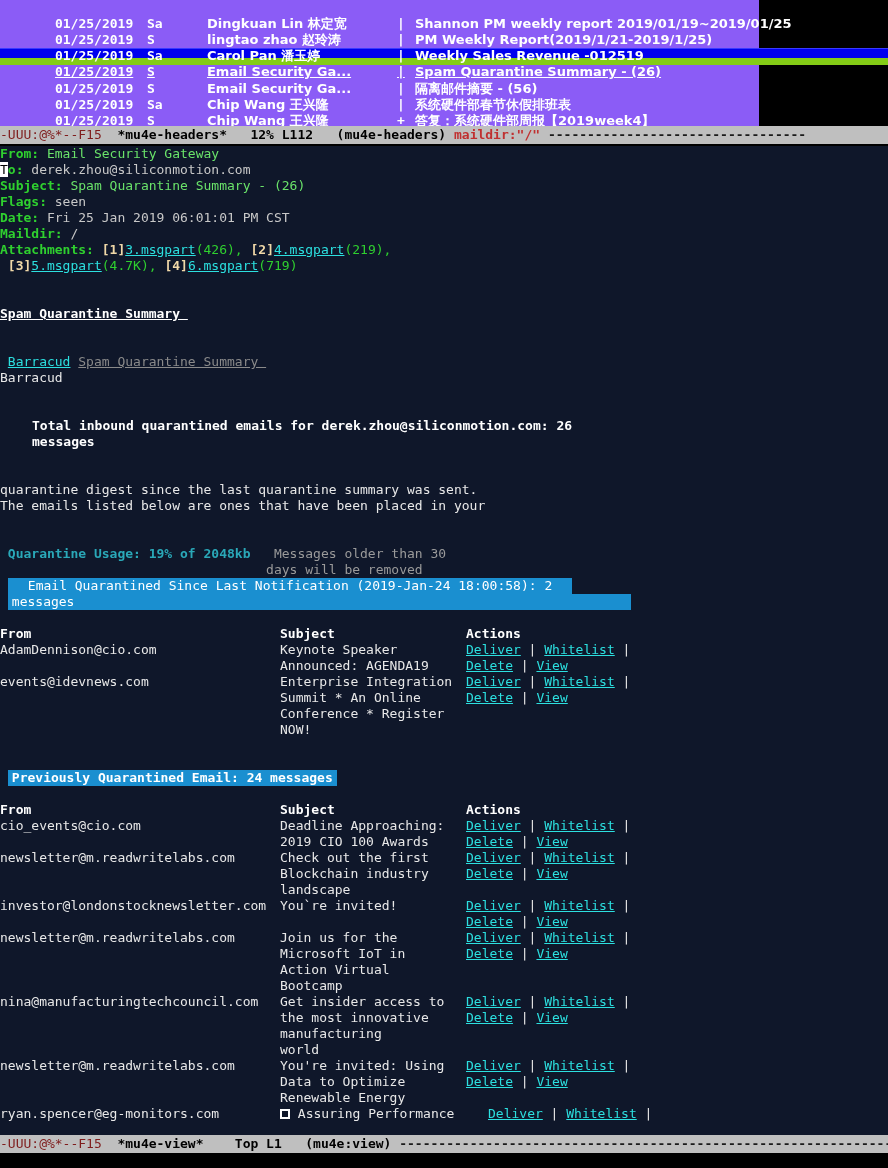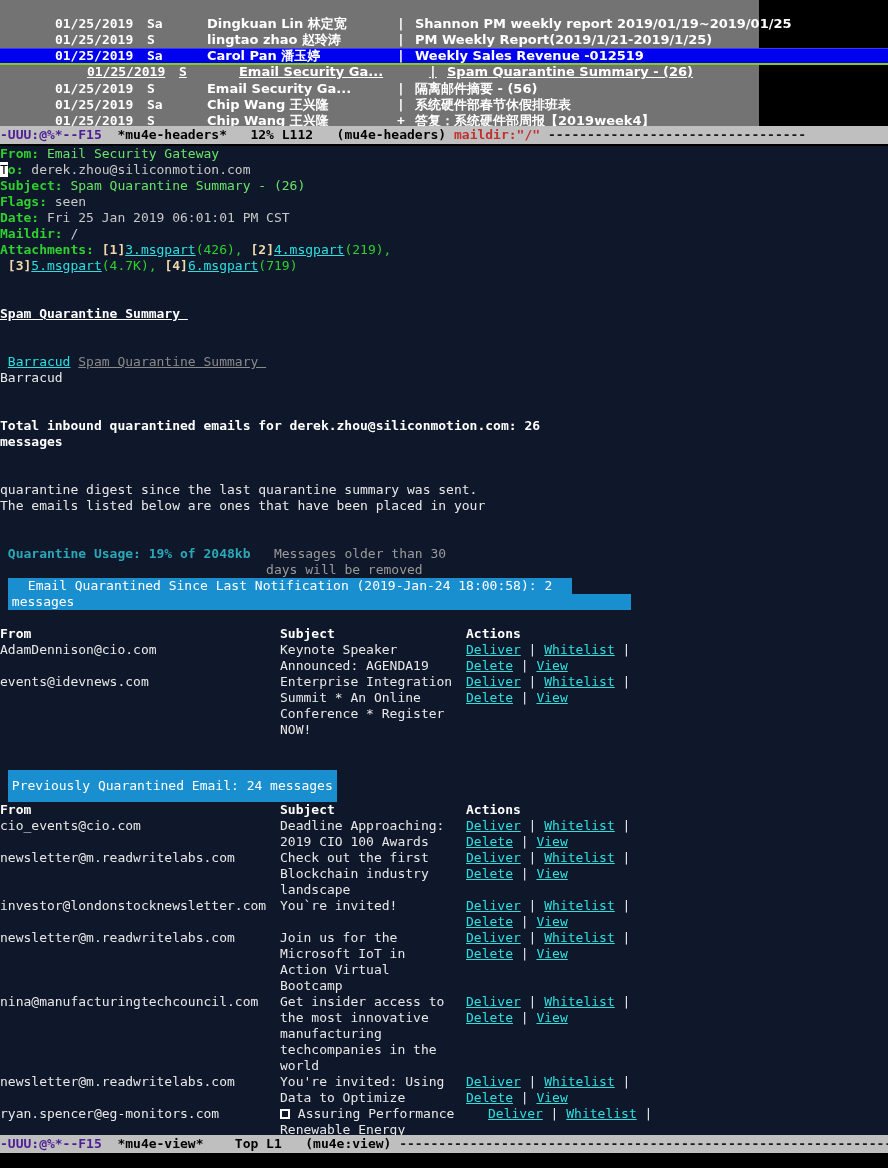--- a/index.html
+++ b/index.html
@@ -11,46 +11,46 @@
     font-family: "DejaVu Sans Mono", "Liberation Mono", monospace;
     font-size: 13px;
     line-height: 16px;
     color: #ffffff;
     overflow: hidden;
     position: relative;
   }
   .screen { position: relative; width: 888px; height: 1168px; }
 
   
-  .hdr-buffer { position: absolute; top: 0; left: 0; width: 759px; height: 126px; background:#737373; }
+  .hdr-buffer { position: absolute; top: 0; left: 0; width: 759px; height: 126px; background:#8b5cf6; }
   .hdr-row {
     height: 16px; line-height: 16px; white-space: pre;
     font-weight: bold; letter-spacing: 0px;
   }
   .hdr-row.sel {
     background: #0000ee; color: #ffffff; width: 888px;
     border-top: 1px solid #3a3aff;
-    border-bottom: 2px solid #84cc16;
-    box-sizing: border-box; height: 17px; line-height: 15px; padding-left: 32px;
+    border-bottom: 7px solid #84cc16;
+    box-sizing: border-box; height: 17px; line-height: 15px;
   }
   .hdr-row.sel .c { text-decoration: underline; }
   .col-date { display:inline-block; width: 100px; padding-left: 8px; box-sizing: border-box; }
   .col-flag { display:inline-block; width: 60px; }
   .col-from { display:inline-block; width: 190px; }
   .col-sep  { display:inline-block; width: 18px; }
   .col-subj { display:inline-block; }
   .cjk { font-family: "DejaVu Sans", sans-serif; }
 
   
   .modeline {
     position:absolute; left:0; width:888px; height:18px; line-height:18px;
     background: #bfbfbf; color:#000000; white-space: pre; font-weight:bold;
     font-size:13px; overflow:hidden;
   }
-  .modeline .dim { color:#4c1d95; font-weight:bold;text-align:right; }
+  .modeline .dim { color:#7f1d1d; font-weight:normal;text-align:right; }
   .modeline .maildir { color:#c03030; }
   .modeline .dashes { color:#1a1a1a; }
   #modeline-top { top: 126px; }
   #modeline-bottom { top: 1135px; }
 
   
   .view-buffer {
     position:absolute; top: 146px; left:0; width:888px; height: 989px;
     background:#0f172a; overflow:hidden;
   }
@@ -61,21 +61,21 @@
   .fld-val-dim { color:#c8c8c8; }
   .idx { color:#f0d8a8; font-weight:bold; }
   .att-link { color:#2ce0e0; text-decoration: underline; }
   .att-size { color:#2fd02f; }
   .cursor { background:#ffffff; color:#000000; }
 
   .doc-title { color:#ffffff; font-weight:bold; text-decoration: underline; }
   .lnk { color:#2ce0e0; text-decoration: underline; }
   .lnk-visited { color:#8a8a8a; text-decoration: underline; }
   .plain { color:#e8e8e8; }
-  .bold-white { color:#ffffff; font-weight:bold; }
+  .bold-white { color:#ffffff; font-weight:bold;padding-left:32px; }
   .teal { color:#2aa8b8; font-weight:bold; }
   .gray { color:#9a9a9a; }
   .hl-bar { background:#1a8fd0; color:#ffffff; display:inline-block; }
 
   .tbl-head { color:#ffffff; font-weight:bold; }
   .checkbox-glyph {
     display:inline-block; width:10px; height:10px;
     border:2px solid #ffffff; vertical-align:-1px; box-sizing:border-box;
   }
 
@@ -180,21 +180,21 @@
     <div class="line"><span class="pos-from plain"></span><span class="pos-subj plain">Announced: AGENDA19</span><span class="lnk">Delete</span><span class="plain"> | </span><span class="lnk">View</span></div>
 
     <div class="line"><span class="pos-from plain">events@idevnews.com</span><span class="pos-subj plain">Enterprise Integration</span><span class="lnk">Deliver</span><span class="plain"> | </span><span class="lnk">Whitelist</span><span class="plain"> |</span></div>
     <div class="line"><span class="pos-from plain"></span><span class="pos-subj plain">Summit * An Online</span><span class="lnk">Delete</span><span class="plain"> | </span><span class="lnk">View</span></div>
     <div class="line"><span class="pos-from plain"></span><span class="pos-subj plain">Conference * Register</span></div>
     <div class="line"><span class="pos-from plain"></span><span class="pos-subj plain">NOW!</span></div>
 
     <div class="line">&nbsp;</div>
     <div class="line">&nbsp;</div>
 
-    <div class="line"> <span class="hl-bar" style="padding:8px 4px;">Previously Quarantined Email: 24 messages</span></div>
+    <div class="line"> <span class="hl-bar" style="padding:0 4px;font-weight:bold;">Previously Quarantined Email: 24 messages</span></div>
 
     <div class="line">&nbsp;</div>
 
     <div class="line"><span class="pos-from tbl-head">From</span><span class="pos-subj tbl-head">Subject</span><span class="tbl-head">Actions</span></div>
 
     <div class="line"><span class="pos-from plain">cio_events@cio.com</span><span class="pos-subj plain">Deadline Approaching:</span><span class="lnk">Deliver</span><span class="plain"> | </span><span class="lnk">Whitelist</span><span class="plain"> |</span></div>
     <div class="line"><span class="pos-from plain"></span><span class="pos-subj plain">2019 CIO 100 Awards</span><span class="lnk">Delete</span><span class="plain"> | </span><span class="lnk">View</span></div>
 
     <div class="line"><span class="pos-from plain">newsletter@m.readwritelabs.com</span><span class="pos-subj plain">Check out the first</span><span class="lnk">Deliver</span><span class="plain"> | </span><span class="lnk">Whitelist</span><span class="plain"> |</span></div>
     <div class="line"><span class="pos-from plain"></span><span class="pos-subj plain">Blockchain industry</span><span class="lnk">Delete</span><span class="plain"> | </span><span class="lnk">View</span></div>
@@ -204,26 +204,25 @@
     <div class="line"><span class="pos-from plain"></span><span class="pos-subj plain"></span><span class="lnk">Delete</span><span class="plain"> | </span><span class="lnk">View</span></div>
 
     <div class="line"><span class="pos-from plain">newsletter@m.readwritelabs.com</span><span class="pos-subj plain">Join us for the</span><span class="lnk">Deliver</span><span class="plain"> | </span><span class="lnk">Whitelist</span><span class="plain"> |</span></div>
     <div class="line"><span class="pos-from plain"></span><span class="pos-subj plain">Microsoft IoT in</span><span class="lnk">Delete</span><span class="plain"> | </span><span class="lnk">View</span></div>
     <div class="line"><span class="pos-from plain"></span><span class="pos-subj plain">Action Virtual</span></div>
     <div class="line"><span class="pos-from plain"></span><span class="pos-subj plain">Bootcamp</span></div>
 
     <div class="line"><span class="pos-from plain">nina@manufacturingtechcouncil.com</span><span class="pos-subj plain">Get insider access to</span><span class="lnk">Deliver</span><span class="plain"> | </span><span class="lnk">Whitelist</span><span class="plain"> |</span></div>
     <div class="line"><span class="pos-from plain"></span><span class="pos-subj plain">the most innovative</span><span class="lnk">Delete</span><span class="plain"> | </span><span class="lnk">View</span></div>
     <div class="line"><span class="pos-from plain"></span><span class="pos-subj plain">manufacturing</span></div>
-    <div class="line"><span class="pos-from plain"></span><span class="pos-subj plain">techcompanies in the</span></div>
     <div class="line"><span class="pos-from plain"></span><span class="pos-subj plain">world</span></div>
 
     <div class="line"><span class="pos-from plain">newsletter@m.readwritelabs.com</span><span class="pos-subj plain">You're invited: Using</span><span class="lnk">Deliver</span><span class="plain"> | </span><span class="lnk">Whitelist</span><span class="plain"> |</span></div>
     <div class="line"><span class="pos-from plain"></span><span class="pos-subj plain">Data to Optimize</span><span class="lnk">Delete</span><span class="plain"> | </span><span class="lnk">View</span></div>
+    <div class="line"><span class="pos-from plain"></span><span class="pos-subj plain">Renewable Energy</span></div>
+
     <div class="line"><span class="pos-from plain">ryan.spencer@eg-monitors.com</span><span class="plain" style="display:inline-block;width:186px;"><span class="checkbox-glyph"></span> <span>Assuring Performance</span></span><span class="lnk" style="margin-left:22px;">Deliver</span><span class="plain"> | </span><span class="lnk">Whitelist</span><span class="plain"> |</span></div>
 
-    <div class="line"><span class="pos-from plain"></span><span class="pos-subj plain">Renewable Energy</span></div>
-
   </div>
 
   <div class="modeline" id="modeline-bottom"><span class="dim">-UUU:@%*--F15</span>  <span>*mu4e-view*</span>    <span>Top L1</span>   <span>(mu4e:view)</span> <span class="dashes">----------------------------------------------------------------</span></div>
 
 </div>
 
 </body></html>

